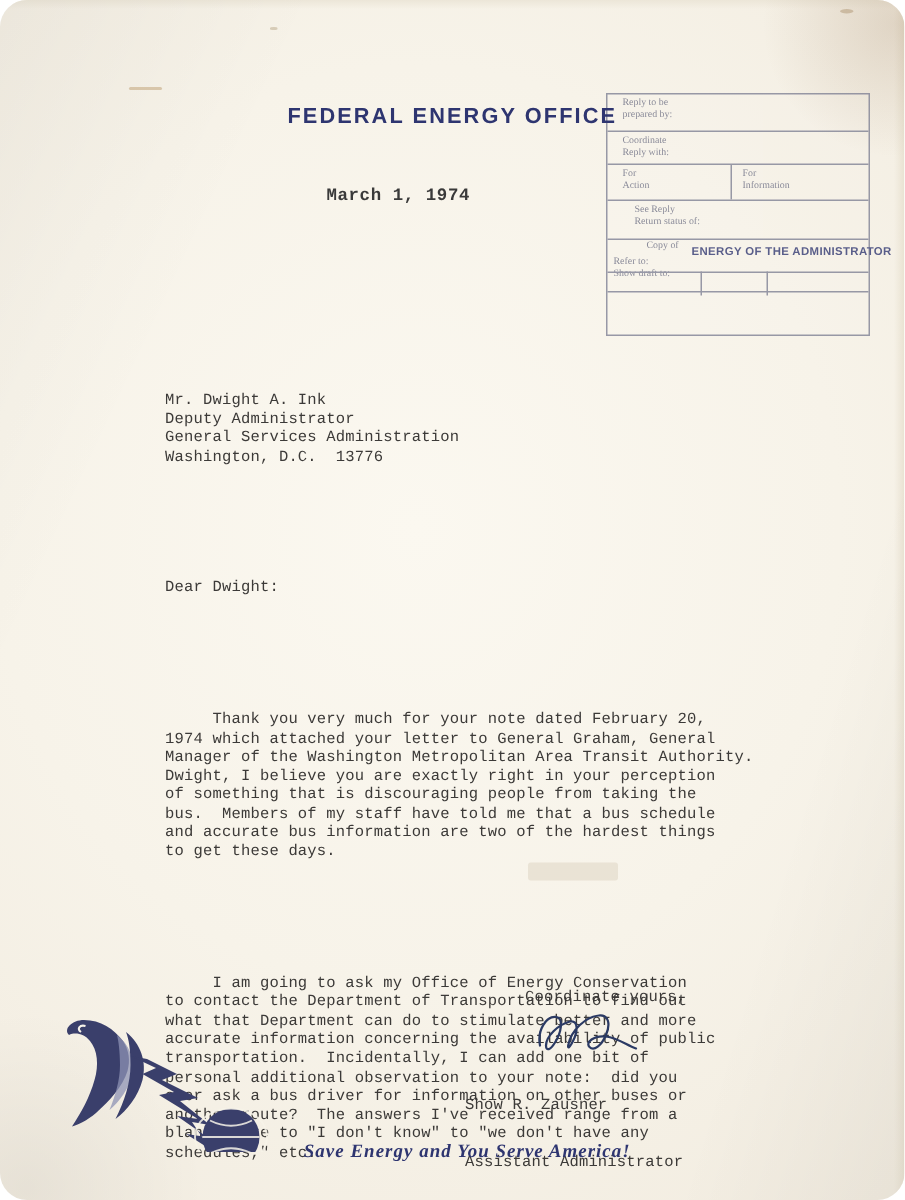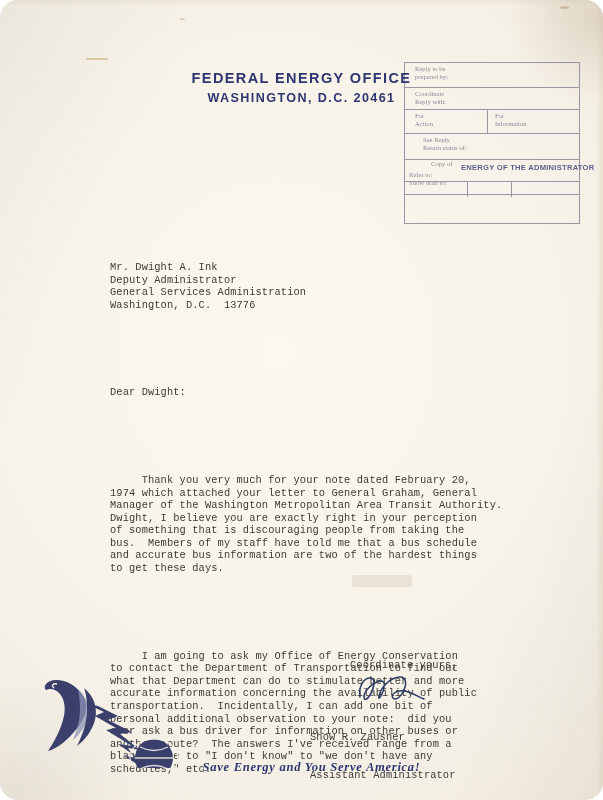--- a/index.html
+++ b/index.html
@@ -216,22 +216,22 @@
 
   <div class="paper-edge-top"></div>
   <div class="paper-edge-right"></div>
   <div class="speck" style="left:86px; top:58px; width:22px; height:2px; border-radius:1px; background:#c0a071;"></div>
   <div class="speck" style="left:180px; top:18px; width:5px; height:1.5px;"></div>
   <div class="speck" style="left:560px; top:6px; width:9px; height:3px; background:#9c7a4c; opacity:.35;"></div>
   <div class="speck" style="left:352px; top:575px; width:60px; height:12px; border-radius:2px; background:#ded6c3; opacity:.55;"></div>
 
   <div id="letterhead">
     <div class="lh1">FEDERAL ENERGY OFFICE</div>
-    <div class="lh2">WASHINGTON, D.C. 20461</div>
   </div>
+  <div id="date-line">March 1, 1974</div>
 
   <div id="routing-stamp">
     <div class="r" style="top:0; height:25px;">
       <div class="cellpad">
         <span class="stamp-line">Reply to be</span>
         <span class="stamp-line">prepared by:</span>
       </div>
     </div>
     <div class="r" style="top:25px; height:22px;">
       <div class="cellpad">

